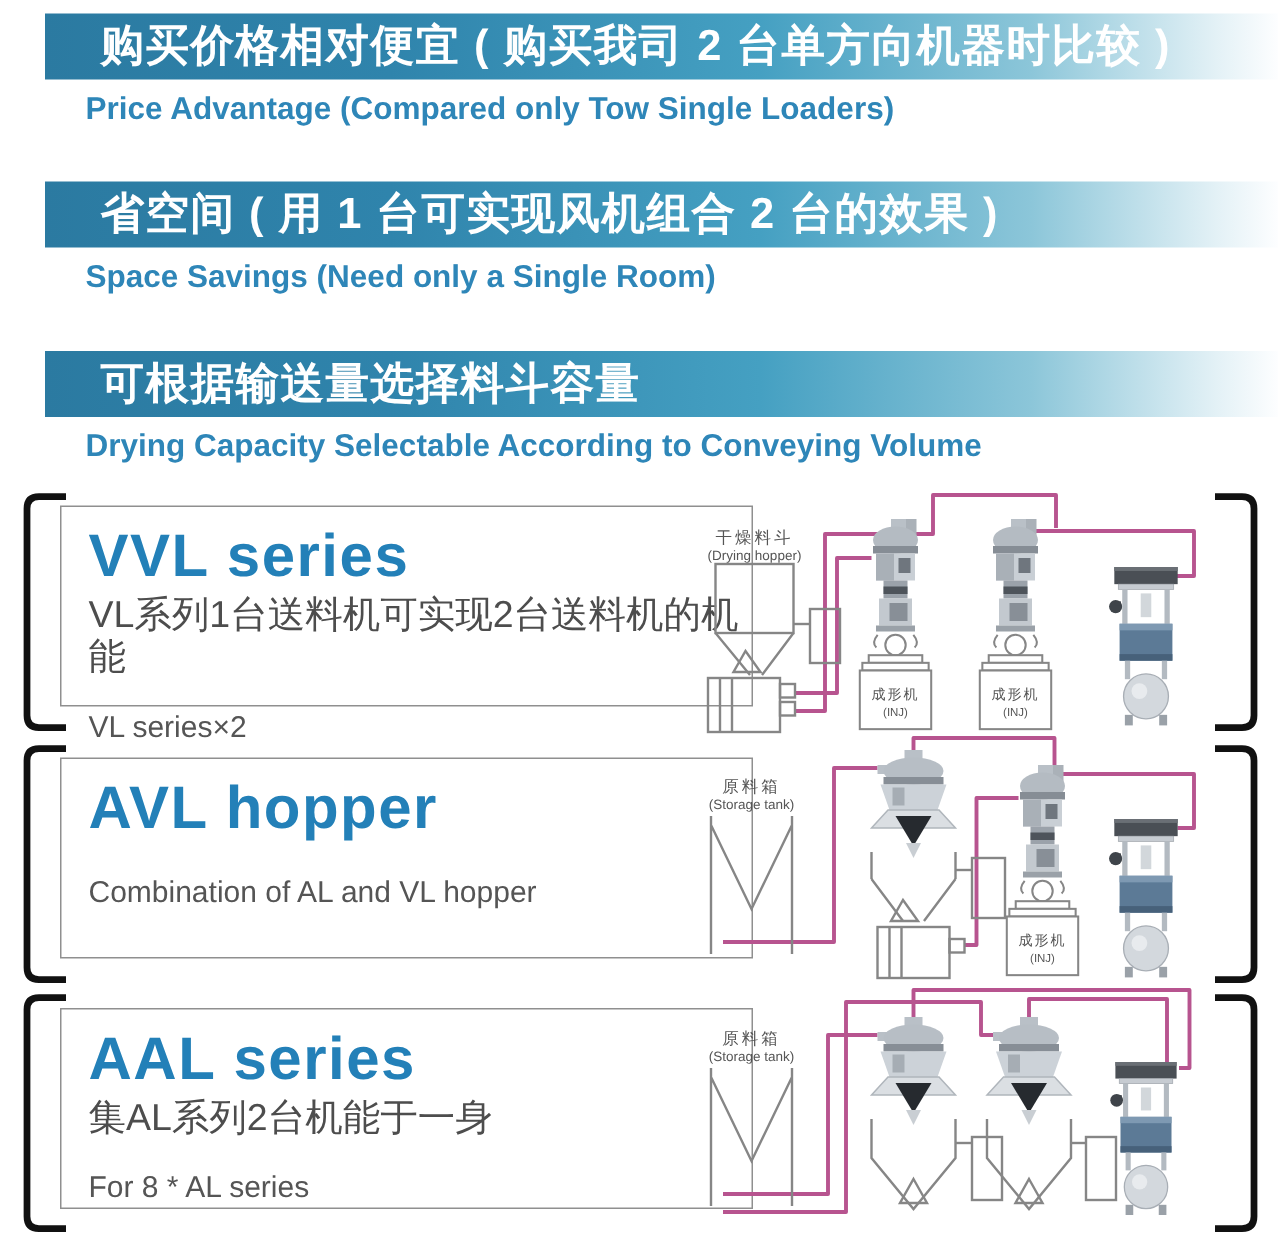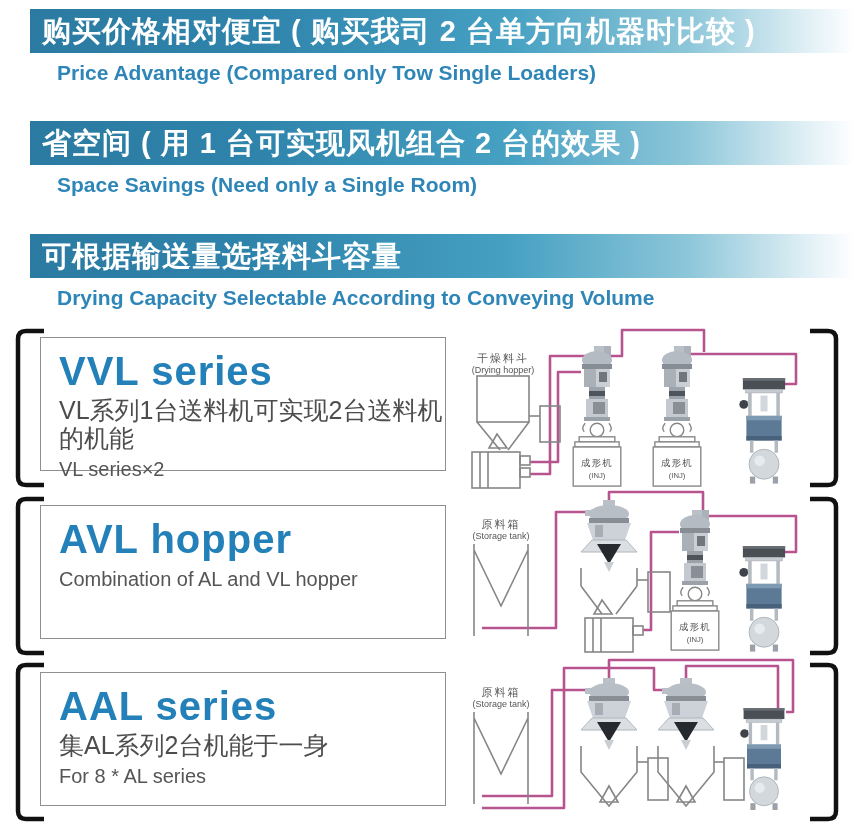--- a/index.html
+++ b/index.html
@@ -4,32 +4,32 @@
 <style>
   html,body{margin:0;padding:0;background:#ffffff;}
   body{
     position:relative;width:852px;height:829px;overflow:hidden;
     font-family:"Liberation Sans","DejaVu Sans",sans-serif;
   }
   .bar{
     position:absolute;left:30px;right:0;height:44px;
     background:linear-gradient(90deg,#2b7aa1 0%,#2f84ac 28%,#45a0c2 58%,#8cc6d9 80%,#e3f1f6 95%,#fdfeff 100%);
     color:#ffffff;font-weight:bold;font-size:29px;line-height:45px;
-    padding-left:12px;letter-spacing:1px;white-space:nowrap;box-sizing:border-box;
+    padding-left:37px;letter-spacing:1px;white-space:nowrap;box-sizing:border-box;
   }
   .subtitle{
     position:absolute;left:57px;font-size:21px;font-weight:bold;color:#2e86b8;white-space:nowrap;
   }
   .card{
-    position:absolute;left:40px;width:406px;height:134px;background:#ffffff;
+    position:absolute;left:40px;width:462px;height:134px;background:#ffffff;
     border:1px solid #8f8f8f;box-sizing:border-box;padding:10px 0 0 18px;
   }
   .card .name{color:#2380b8;font-weight:bold;font-size:40px;letter-spacing:1px;line-height:46px;}
   .card .zh{color:#4d4d4d;font-size:25px;margin-top:2px;line-height:28px;}
-  .card .en{color:#555555;font-size:20px;margin-top:4px;line-height:26px;}
+  .card .en{color:#555555;font-size:20px;margin-top:20px;line-height:26px;}
   .abs{position:absolute;}
   svg text{font-family:"Liberation Sans","DejaVu Sans",sans-serif;}
 </style>
 </head>
 <body>
 
 <div class="bar" style="top:9px">购买价格相对便宜 ( 购买我司 2 台单方向机器时比较 )</div>
 <div class="subtitle" style="top:61px">Price Advantage (Compared only Tow Single Loaders)</div>
 
 <div class="bar" style="top:121px">省空间 ( 用 1 台可实现风机组合 2 台的效果 )</div>

